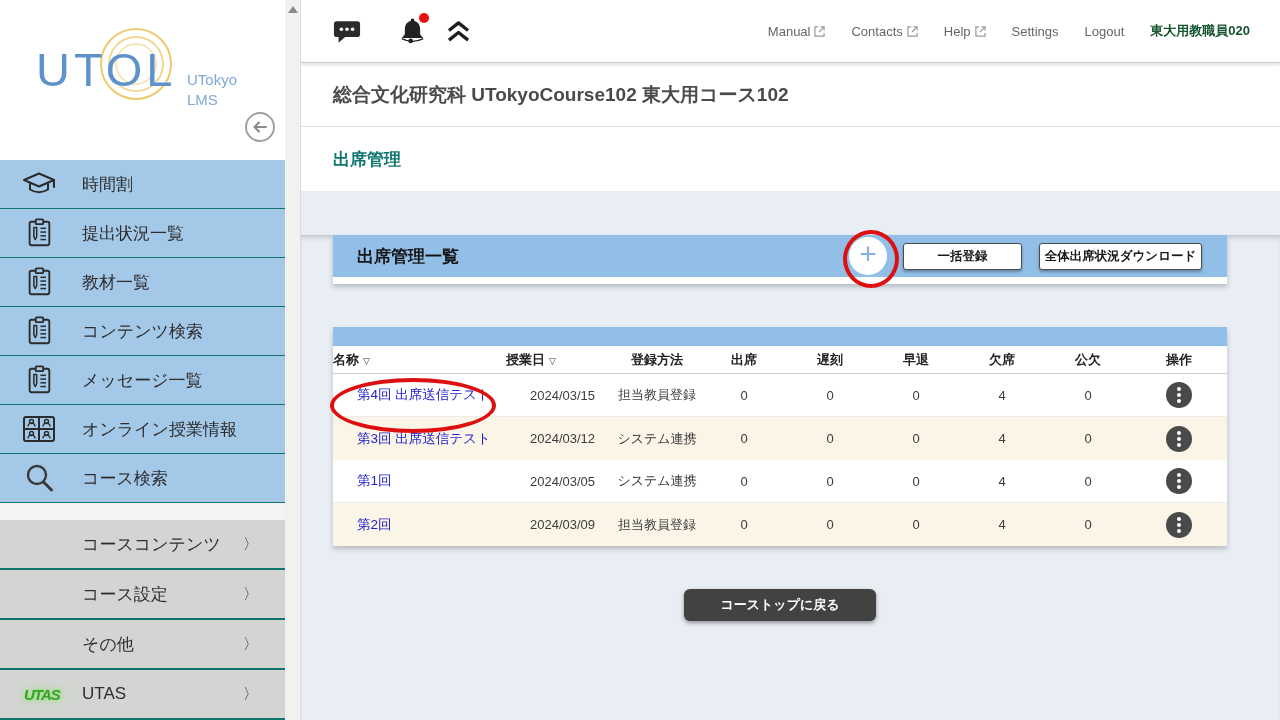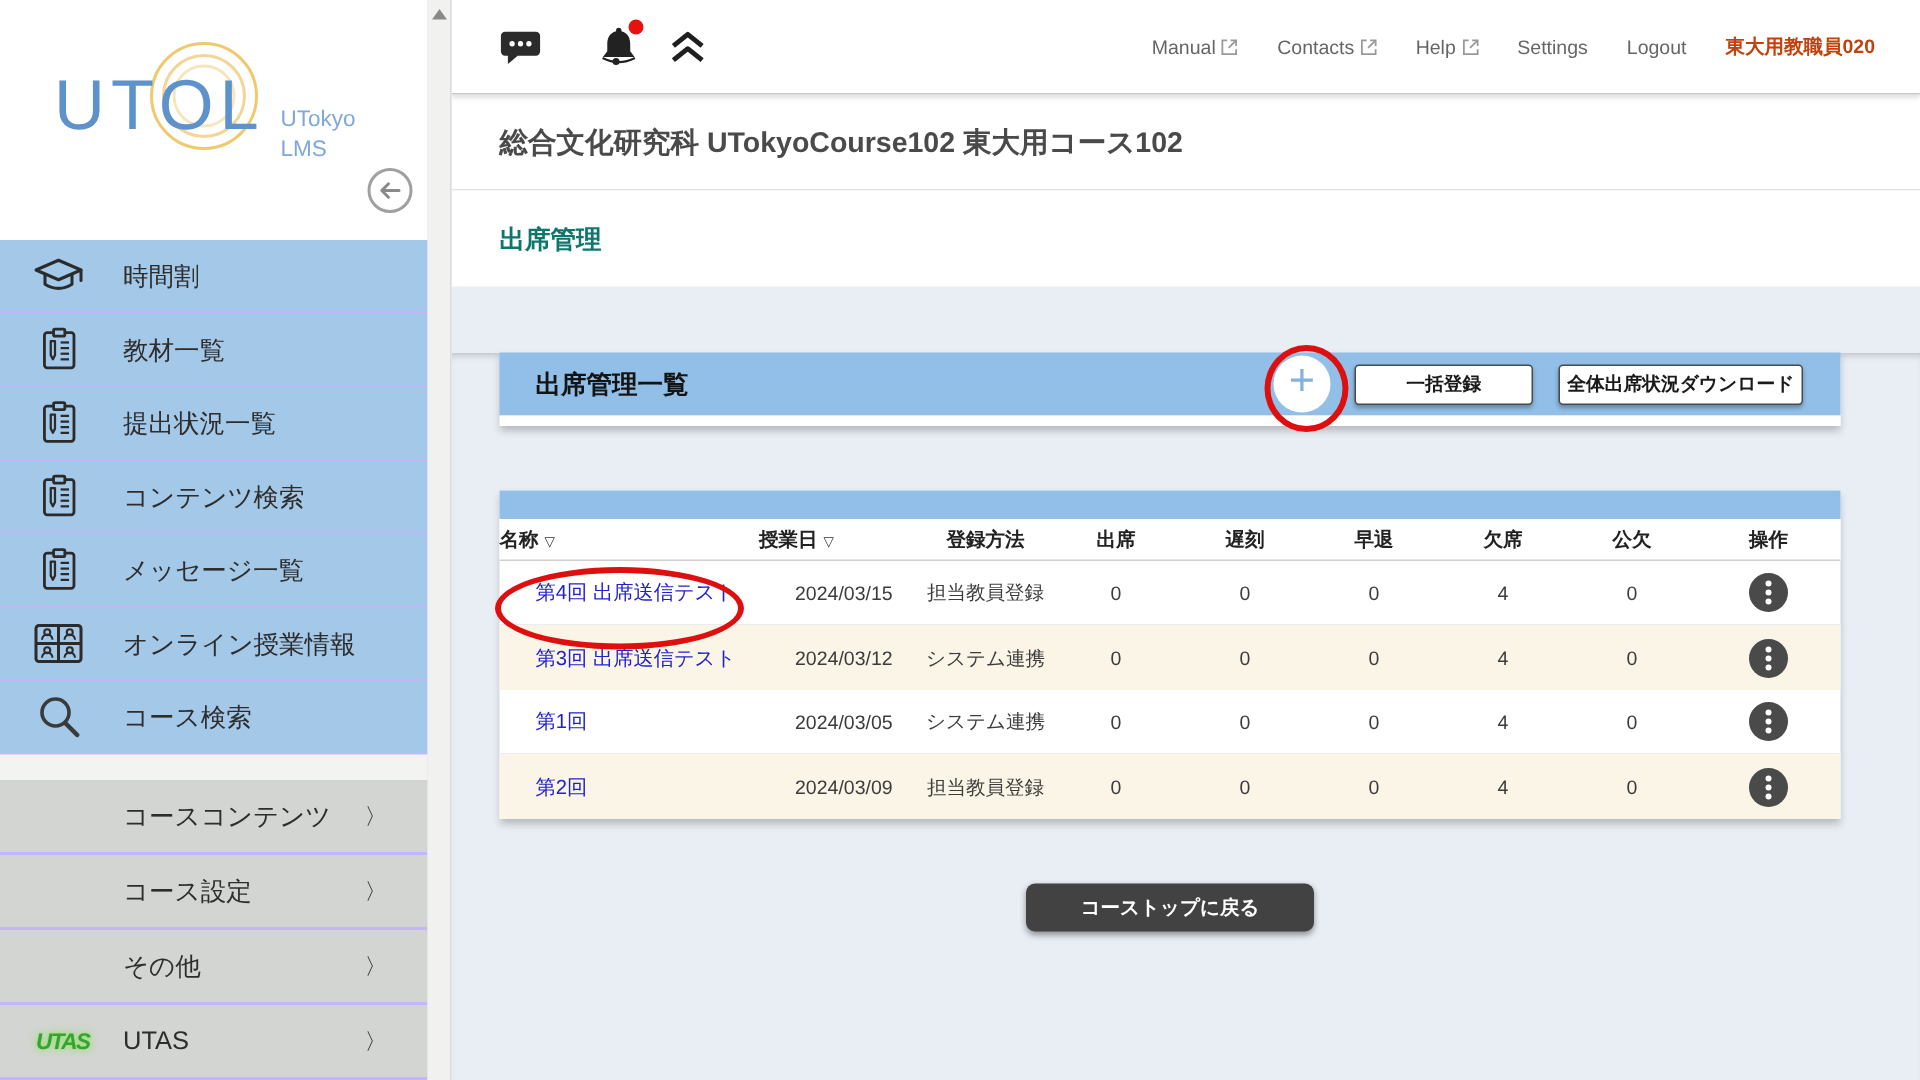--- a/index.html
+++ b/index.html
@@ -1,20 +1,20 @@
 <!DOCTYPE html>
 <html><head>
 <meta charset="utf-8">
 <style>
   * { margin:0; padding:0; box-sizing:border-box; }
   html,body { width:1280px; height:720px; overflow:hidden; }
   body { font-family:"Liberation Sans","DejaVu Sans",sans-serif; position:relative; background:#e9eef5; }
 
   
-  .sidebar { position:absolute; left:0; top:0; width:285px; height:720px; background:#c4b5fd; z-index:5; }
+  .sidebar { position:absolute; left:0; top:0; width:285px; height:720px; background:#0f766e; z-index:5; }
   .logo-area { position:relative; height:160px; background:#fff; }
   .logo-rings { position:absolute; left:100px; top:28px; width:72px; height:72px; border-radius:50%;
                 border:2px solid #eec45e; opacity:.9; }
   .logo-rings .ring2 { position:absolute; left:6px; top:6px; width:56px; height:56px; border-radius:50%;
                 border:2px solid #f2d28a; }
   .logo-rings .ring3 { position:absolute; left:13px; top:13px; width:42px; height:42px; border-radius:50%;
                 border:2px solid #f7e3b5; }
   .logo-text { position:absolute; left:36px; top:42px; font-size:47px; font-weight:400; color:#5e92cb;
                letter-spacing:4px; z-index:2; }
   .logo-sub { position:absolute; left:187px; top:70px; font-size:15px; color:#7ea9d6; line-height:1.35; z-index:2; }
@@ -41,21 +41,21 @@
 
   
   .main { position:absolute; left:301px; top:0; right:0; bottom:0; background:#e9eef5; }
   .topbar { position:relative; height:63px; background:#fff; border-bottom:1px solid #c9c9c9;
             box-shadow:0 2px 3px rgba(0,0,0,.12); display:flex; align-items:center; z-index:4; }
   .topbar-iconbtn { margin-left:32px; cursor:pointer; display:flex; align-items:center; }
   .topbar-iconbtn.bell { margin-left:38px; position:relative; }
   .topbar-iconbtn.chevrons { margin-left:20px; }
   .topbar-right { margin-left:auto; display:flex; align-items:center; gap:26px; padding-right:30px; }
   .top-link { font-size:13px; color:#666; cursor:pointer; display:flex; align-items:center; gap:4px; }
-  .top-user { font-size:13px; font-weight:bold; color:#c2410c; }
+  .top-user { font-size:13px; font-weight:bold; color:#14532d; }
 
   .page-band1 { height:64px; background:#fff; border-bottom:1px solid #e2e2e2; display:flex; align-items:center; }
   .course-title { margin-left:32px; font-size:19px; font-weight:bold; color:#4a4a4a; }
   .page-band2 { height:64px; background:#fff; display:flex; align-items:center; }
   .page-subtitle { margin-left:32px; font-size:17px; font-weight:bold; color:#0f766e; }
 
   .content { position:relative; height:528px; background:#e9eef5;
              box-shadow:inset 0 5px 6px -4px rgba(0,0,0,.25); padding-left:32px; }
 
   
@@ -153,39 +153,39 @@
             <path d="M10.5 10 h3 v10 l-1.5 3 l-1.5 -3 z" stroke-width="1.6"></path>
             <g stroke-width="1.6">
               <line x1="17.5" y1="11" x2="23.5" y2="11"></line>
               <line x1="17.5" y1="15" x2="23.5" y2="15"></line>
               <line x1="17.5" y1="19" x2="23.5" y2="19"></line>
               <line x1="17.5" y1="23" x2="23.5" y2="23"></line>
             </g>
           </g>
         </svg>
     </span>
-    <span class="nav-label">教材一覧</span>
+    <span class="nav-label">提出状況一覧</span>
   </div>
   <div class="nav-item">
     <span class="nav-icon">
       <svg width="30" height="30" viewBox="0 0 32 32">
           <g stroke="#2b2b2b" stroke-width="2" fill="none" stroke-linejoin="round">
             <rect x="6" y="4" width="21" height="25" rx="2"></rect>
             <rect x="12.5" y="1.5" width="8" height="5" rx="1" fill="#a4c8e8"></rect>
             <path d="M10.5 10 h3 v10 l-1.5 3 l-1.5 -3 z" stroke-width="1.6"></path>
             <g stroke-width="1.6">
               <line x1="17.5" y1="11" x2="23.5" y2="11"></line>
               <line x1="17.5" y1="15" x2="23.5" y2="15"></line>
               <line x1="17.5" y1="19" x2="23.5" y2="19"></line>
               <line x1="17.5" y1="23" x2="23.5" y2="23"></line>
             </g>
           </g>
         </svg>
     </span>
-    <span class="nav-label">提出状況一覧</span>
+    <span class="nav-label">教材一覧</span>
   </div>
   <div class="nav-item">
     <span class="nav-icon">
       <svg width="30" height="30" viewBox="0 0 32 32">
           <g stroke="#2b2b2b" stroke-width="2" fill="none" stroke-linejoin="round">
             <rect x="6" y="4" width="21" height="25" rx="2"></rect>
             <rect x="12.5" y="1.5" width="8" height="5" rx="1" fill="#a4c8e8"></rect>
             <path d="M10.5 10 h3 v10 l-1.5 3 l-1.5 -3 z" stroke-width="1.6"></path>
             <g stroke-width="1.6">
               <line x1="17.5" y1="11" x2="23.5" y2="11"></line>

